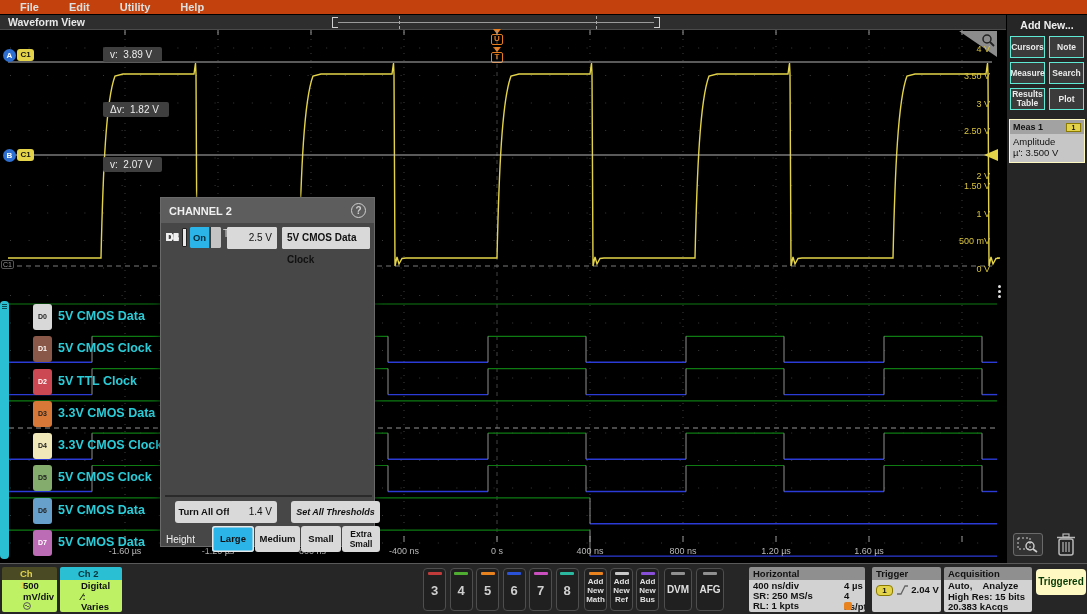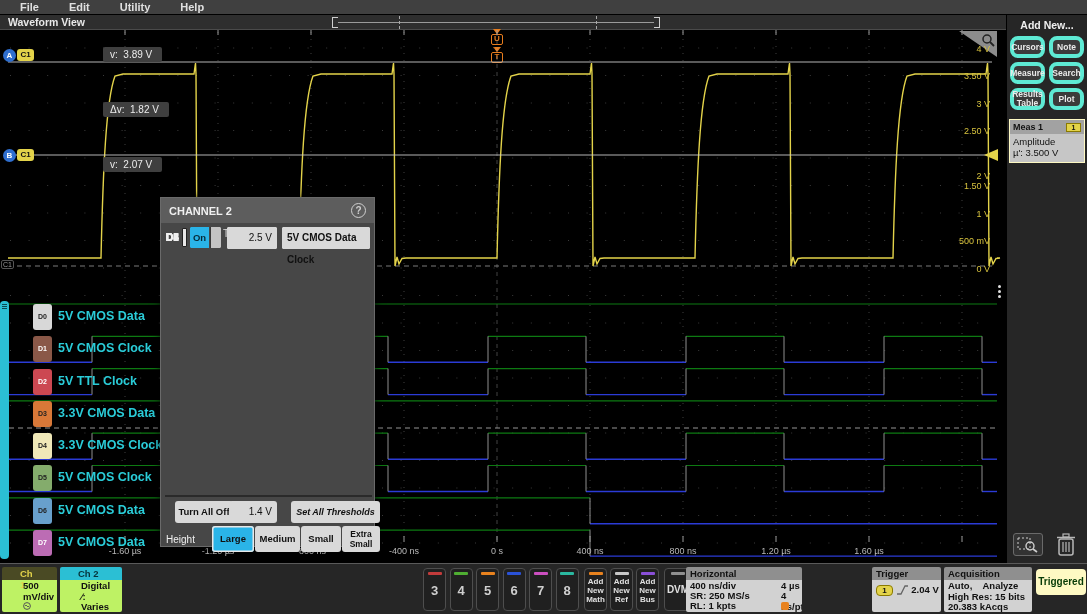--- a/index.html
+++ b/index.html
@@ -1,21 +1,21 @@
 <!DOCTYPE html>
 <html><head>
 <meta charset="utf-8">
 <style>
   * { margin:0; padding:0; box-sizing:border-box; }
   html,body { background:#000; }
   body { font-family:"Liberation Sans", sans-serif; }
   .screen { position:relative; width:1087px; height:614px; background:#111; overflow:hidden; }
 
   
-  .menubar { position:absolute; left:0; top:0; width:1087px; height:15px; background:#404040; display:flex; align-items:center; padding-left:20px; gap:30px; border-bottom:1px solid #000; }
+  .menubar { position:absolute; left:0; top:0; width:1087px; height:15px; background:#c2410c; display:flex; align-items:center; padding-left:20px; gap:30px; border-bottom:1px solid #000; }
   .menubar span { color:#e0e0e0; font-size:11px; font-weight:bold; }
 
   
   .plot { position:absolute; left:0; top:15px; width:1006px; height:548px; background:#000; }
   .tabbar { position:absolute; left:0; top:0; width:1006px; height:15px; background:#2e2e2e; border-bottom:1px solid #4a4a4a; }
   .tabbar .tabname { position:absolute; left:8px; top:1px; color:#e8e8e8; font-size:10.5px; font-weight:bold; }
   .minimap { position:absolute; left:332px; top:0; width:328px; height:15px; }
   .minimap .mline { position:absolute; left:6px; right:6px; top:7px; border-top:1px solid #9a9a9a; }
   .mbracket { position:absolute; top:2px; width:6px; height:11px; border:1px solid #cfcfcf; }
   .mbracket.l { left:0; border-right:none; }
@@ -64,21 +64,21 @@
   .fld { position:absolute; background:#d9d9d9; border-radius:3px; color:#111; font-size:10px; height:22px; line-height:22px; }
   .fld.th { left:66px; top:4px; width:50px; text-align:right; padding-right:5px; }
   .fld.lb { left:121px; top:4px; width:88px; text-align:left; padding-left:5px; font-weight:bold; }
   .dlg-btn { position:absolute; background:#d9d9d9; border-radius:3px; color:#111; font-size:9.5px; font-weight:bold; text-align:center;margin-left:9px; }
   .hsel { background:#2ab4e8 !important; box-shadow:0 0 0 1.5px #e8e8e8 inset; }
 
   
   .sidebar { position:absolute; left:1006px; top:15px; width:81px; height:548px; background:#262626; border-left:1px solid #000; }
   .addnew { text-align:center; color:#f0f0f0; font-size:10.5px; font-weight:bold; margin-top:4px; }
   .sb-grid { display:flex; flex-wrap:wrap; gap:4px; padding:5px 3px; }
-  .sb-btn { width:35px; height:22px; background:#3b3b3b; border:4px solid #5eead4; border-radius:8px; color:#eaeaea; font-size:8.5px; font-weight:bold; display:flex; align-items:center; justify-content:center; text-align:center; white-space:pre-line; line-height:9px; }
+  .sb-btn { width:35px; height:22px; background:#3b3b3b; border:1px solid #5eead4; border-radius:0; color:#eaeaea; font-size:8.5px; font-weight:bold; display:flex; align-items:center; justify-content:center; text-align:center; white-space:pre-line; line-height:9px; }
   .meas-panel { margin:4px 2px; border:1px solid #fef9c3; }
   .meas-head { height:14px; background:#a2a2a2; display:flex; align-items:center; padding:0 3px; }
   .meas-head .mtitle { flex:1; color:#111; font-size:9px; font-weight:bold; }
   .meas-tag { width:15px; height:9px; background:#e3d34a; border:1px solid #8a7a00; color:#111; font-size:7px; font-weight:bold; text-align:center; line-height:8px; }
   .meas-body { background:#c6c6c6; padding:2px 3px 4px; }
   .meas-body div { color:#111; font-size:9.5px; }
   .sb-zoom { position:absolute; left:6px; top:518px; width:30px; height:23px; background:#333; border:1px solid #6a6a6a; border-radius:3px; display:flex; align-items:center; justify-content:center; }
   .sb-trash { position:absolute; left:48px; top:517px; }
 
   
@@ -570,21 +570,21 @@
 
     <div class="addbtn" style="left:664px; width:28px;">
       <div class="bar" style="background:#909090;"></div>
       <div class="one">DVM</div>
     </div>
     <div class="addbtn" style="left:696px; width:28px;">
       <div class="bar" style="background:#909090;"></div>
       <div class="one">AFG</div>
     </div>
 
-    <div class="bpanel" style="left:686px; width:116px;">
+    <div class="bpanel" style="left:749px; width:116px;">
       <div class="phead">Horizontal</div>
       <div class="pbody">
         <div style="position:absolute; left:4px; top:1px;">400 ns/div</div>
         <div style="position:absolute; left:95px; top:1px;">4 µs</div>
         <div style="position:absolute; left:4px; top:11px;">SR: 250 MS/s</div>
         <div style="position:absolute; left:95px; top:11px;">4 ns/pt</div>
         <div style="position:absolute; left:4px; top:21px;">RL: 1 kpts</div>
         <div style="position:absolute; left:95px; top:21px;"><span class="pos5050"></span><span>50%</span></div>
       </div>
     </div>

